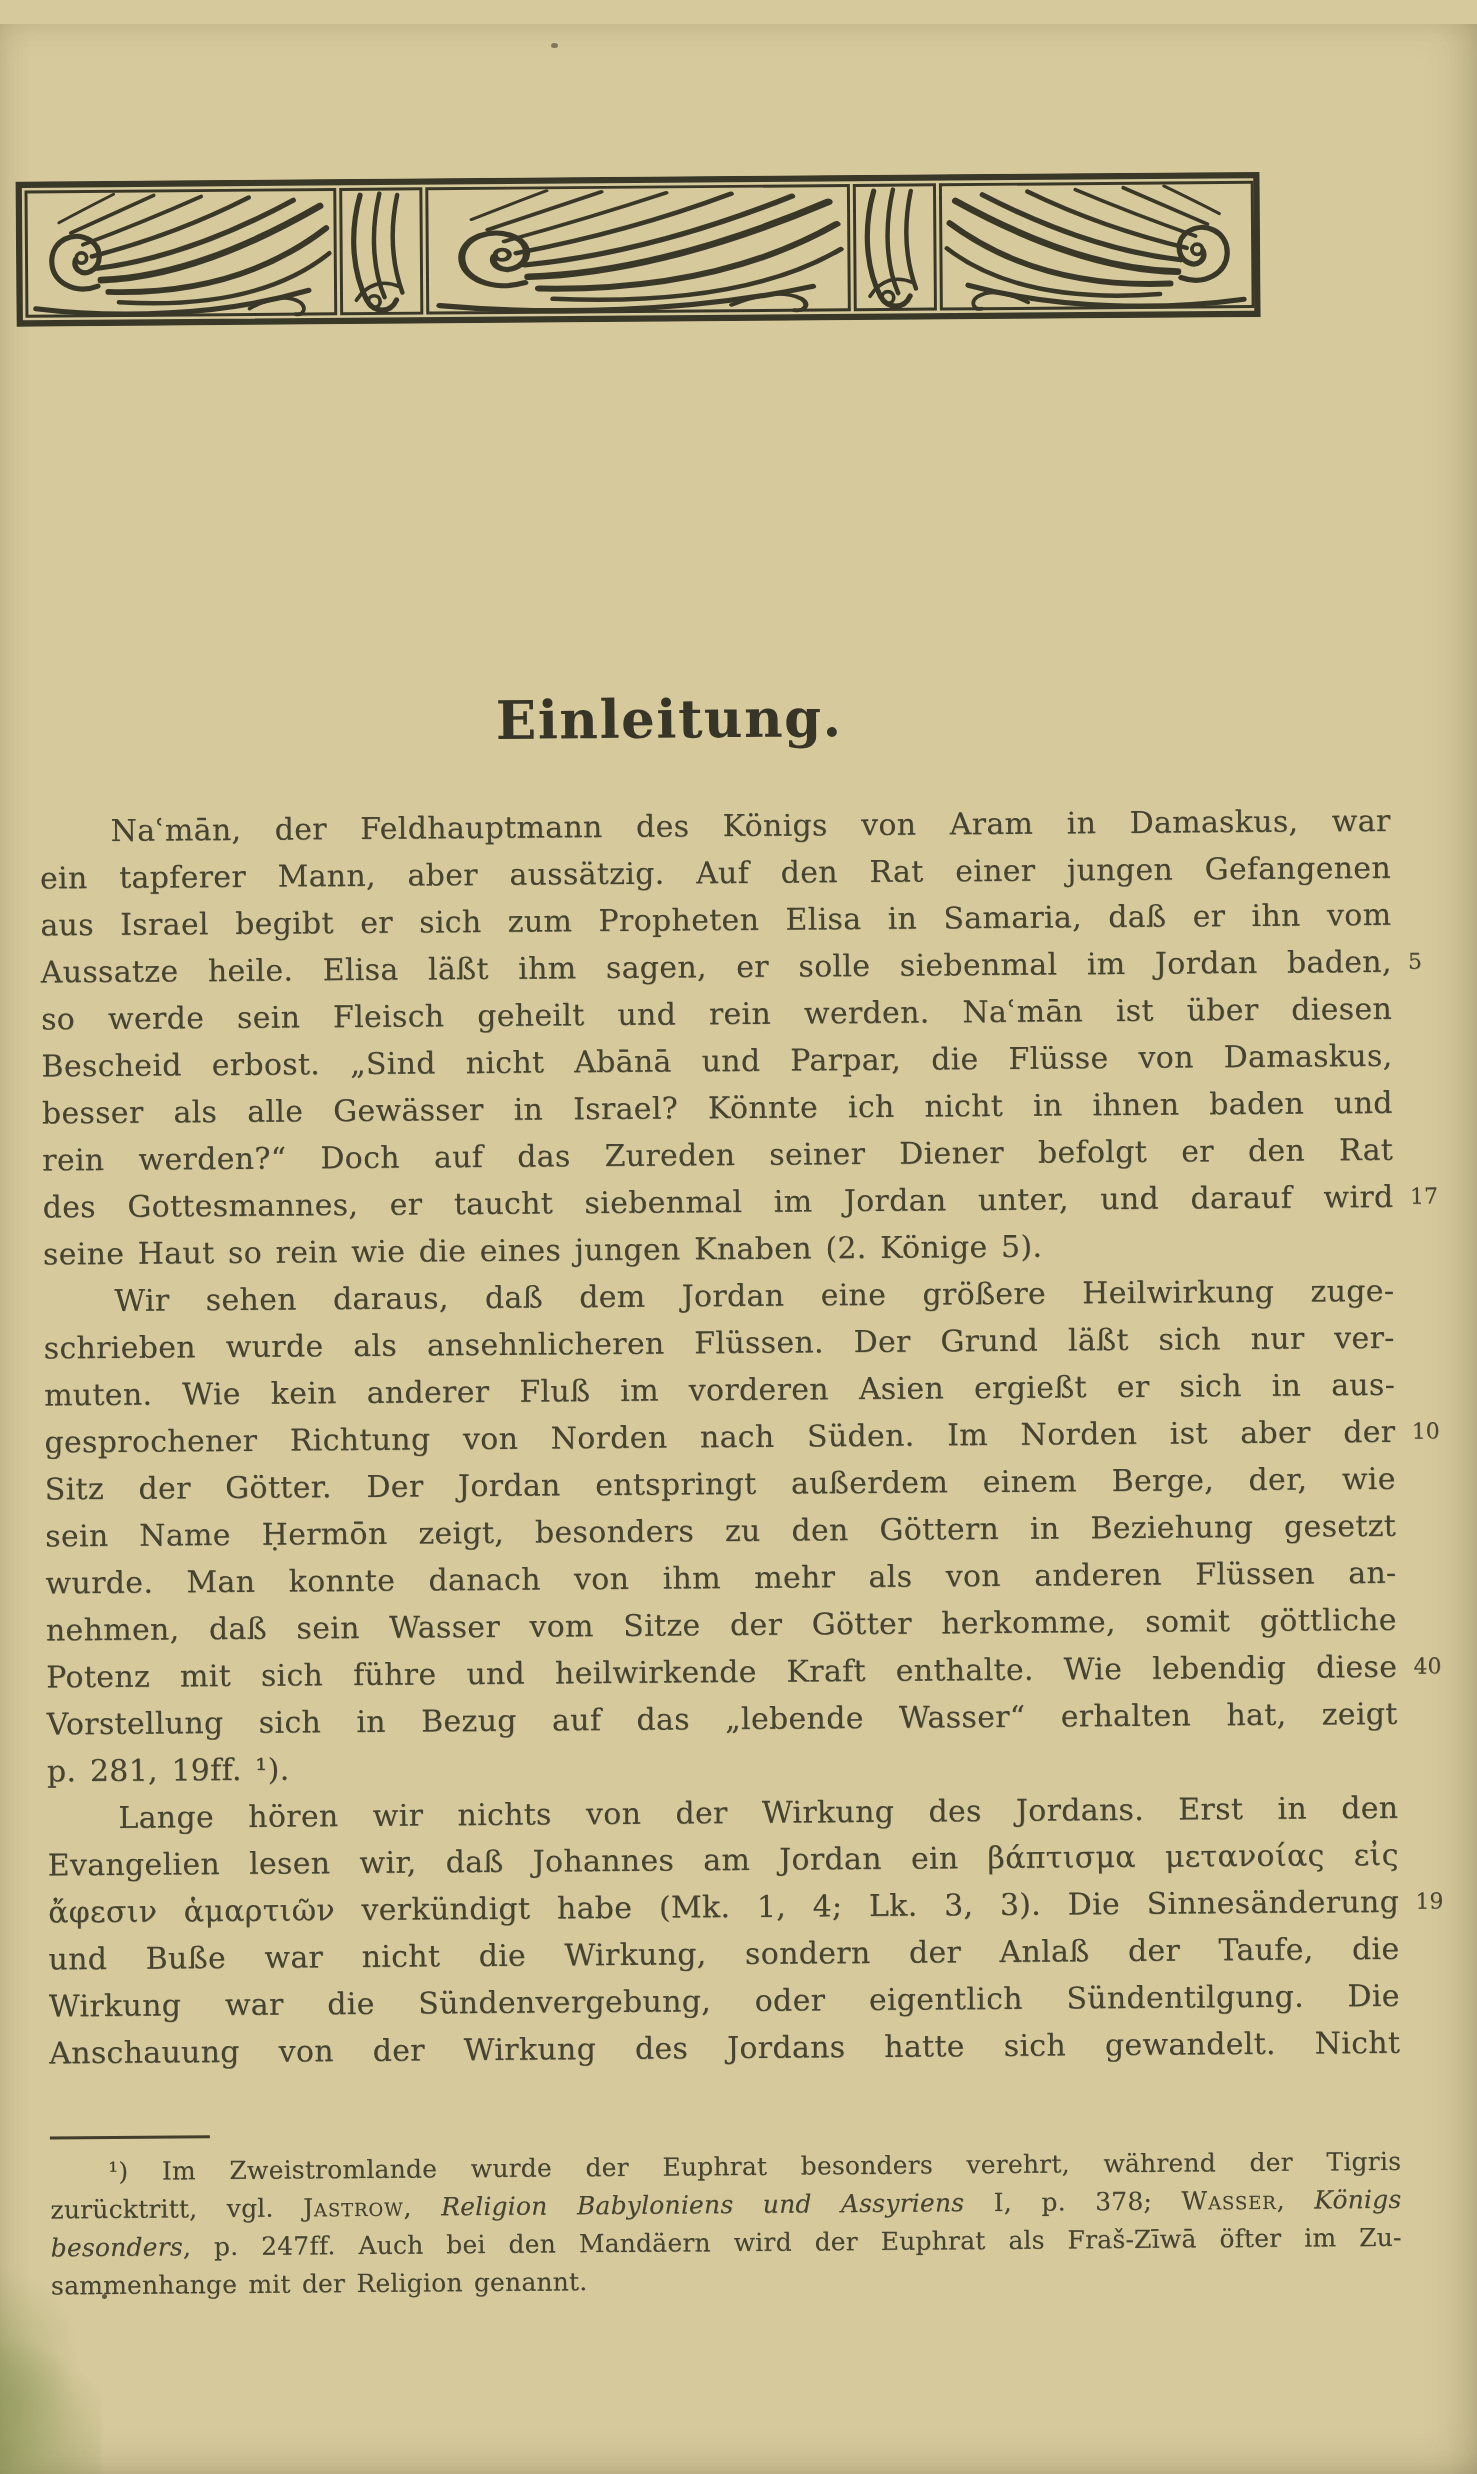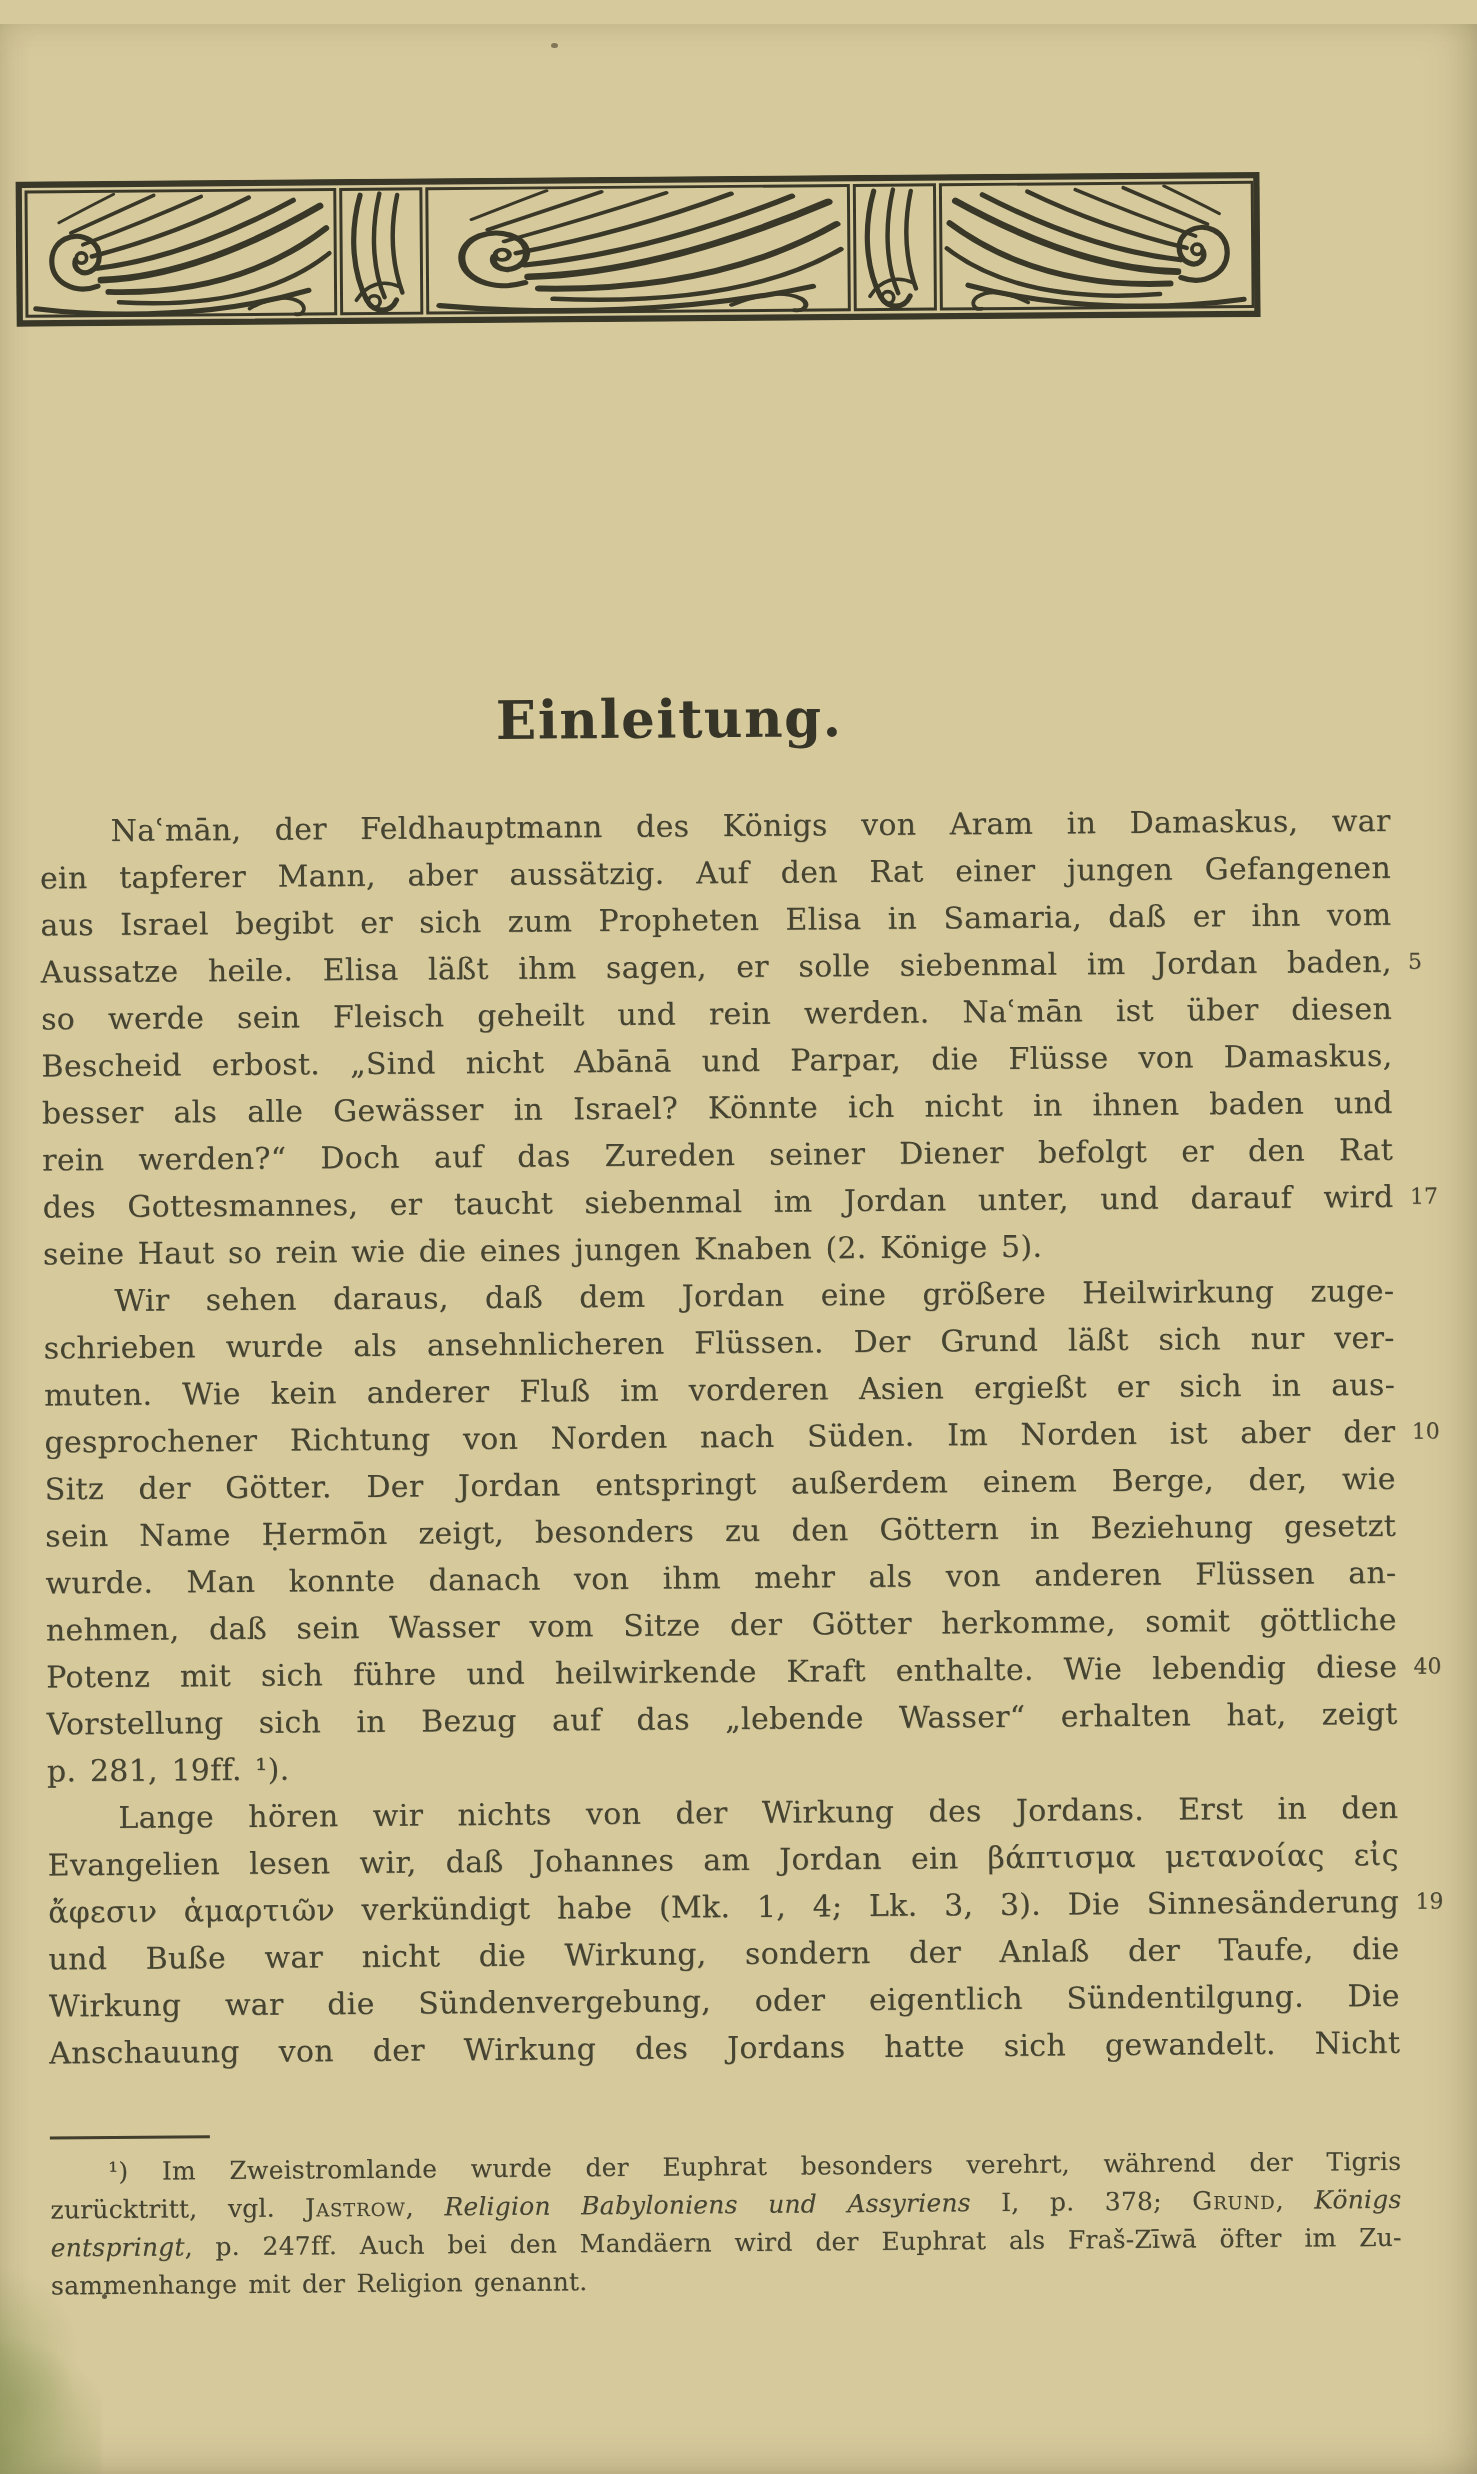--- a/index.html
+++ b/index.html
@@ -129,22 +129,22 @@
         <div class="line"><span>Evangelien lesen wir, daß Johannes am Jordan ein βάπτισμα μετανοίας εἰς</span></div>
         <div class="line"><span>ἄφεσιν ἁμαρτιῶν verkündigt habe (Mk. 1, 4; Lk. 3, 3). Die Sinnesänderung</span><span class="margin-num">19</span></div>
         <div class="line"><span>und Buße war nicht die Wirkung, sondern der Anlaß der Taufe, die</span></div>
         <div class="line"><span>Wirkung war die Sündenvergebung, oder eigentlich Sündentilgung. Die</span></div>
         <div class="line"><span>Anschauung von der Wirkung des Jordans hatte sich gewandelt. Nicht</span></div>
       </div>
 
     <div class="footnote-rule"></div>
     <div class="footnote">
         <div class="line indent"><span>¹) Im Zweistromlande wurde der Euphrat besonders verehrt, während der Tigris</span></div>
-        <div class="line"><span>zurücktritt, vgl. </span><span class="sc">Jastrow</span><span>, </span><span class="i">Religion Babyloniens und Assyriens</span><span> I, p. 378; </span><span class="sc">Grund</span><span>, </span><span class="i">Königs</span></div>
-        <div class="line"><span class="i">entspringt</span><span>, p. 247ff.  Auch bei den Mandäern wird der Euphrat als Fraš-Zīwā öfter  im Zu-</span></div>
+        <div class="line"><span>zurücktritt, vgl. </span><span class="sc">Jastrow</span><span>, </span><span class="i">Religion Babyloniens und Assyriens</span><span> I, p. 378; </span><span class="sc">Wasser</span><span>, </span><span class="i">Königs</span></div>
+        <div class="line"><span class="i">besonders</span><span>, p. 247ff.  Auch bei den Mandäern wird der Euphrat als Fraš-Zīwā öfter  im Zu-</span></div>
         <div class="line last"><span>sammenhange mit der Religion genannt.</span></div>
       </div>
 
   </div>
 
   <div class="speck s1"></div>
   <div class="speck s2"></div>
   <div class="edge-green"></div>
 </div>
 

